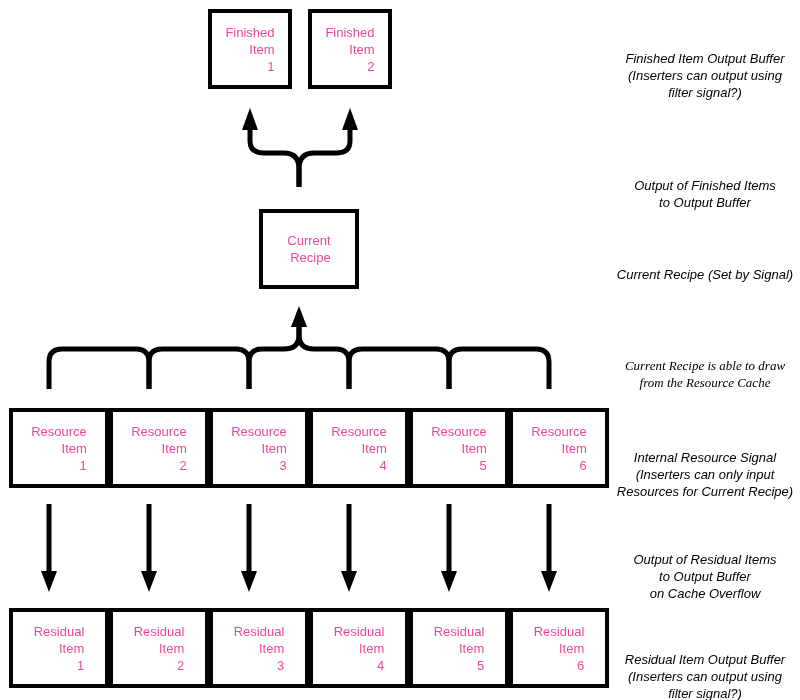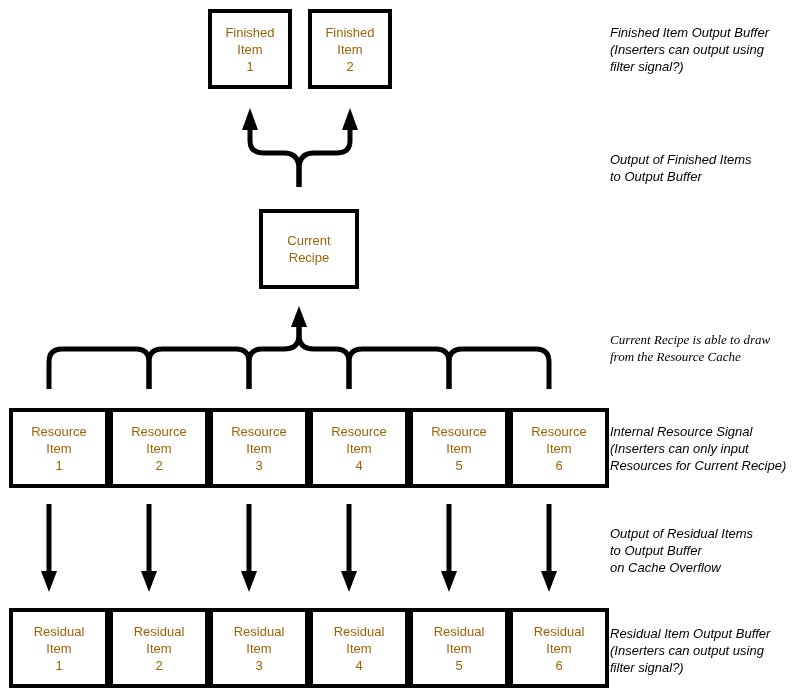--- a/index.html
+++ b/index.html
@@ -23,31 +23,33 @@
     width: 100px;
     box-sizing: border-box;
     border: 4px solid #000000;
     background: #ffffff;
     display: flex;
     align-items: center;
     justify-content: center;
   }
   .box .label {
     font: 13px/17px "Liberation Sans", sans-serif;
-    text-align: center;
+    text-align: right;
     white-space: pre-line;
-    color: #a16207;
+    color: #ec4899;
   }
   .annotation {
     position: absolute;
     left: 610px;
     width: 190px;
+    text-align: center;
     font: italic 13px/17px "Liberation Sans", sans-serif;
     white-space: pre-line;
     color: #000000;
+    margin-top: 26px;
   }
   .stroke { fill: none; stroke: #000000; stroke-width: 5; }
   .head   { fill: #000000; stroke: none; }
 </style>
 </head>
 <body>
 
 <div class="canvas">
 
   <svg class="connector-layer" viewBox="0 0 800 700">
@@ -156,20 +158,21 @@
     <span class="label">Residual
 Item
 6</span>
   </div>
 
   <div class="annotation" style="top:24px;">Finished Item Output Buffer
 (Inserters can output using
 filter signal?)</div>
   <div class="annotation" style="top:151px;">Output of Finished Items
 to Output Buffer</div>
+  <div class="annotation" style="top:240px;">Current Recipe (Set by Signal)</div>
   <div class="annotation" style="top:331px;font-family:Liberation Serif, serif;">Current Recipe is able to draw
 from the Resource Cache</div>
   <div class="annotation" style="top:423px;">Internal Resource Signal
 (Inserters can only input
 Resources for Current Recipe)</div>
   <div class="annotation" style="top:525px;">Output of Residual Items
 to Output Buffer
 on Cache Overflow</div>
   <div class="annotation" style="top:625px;">Residual Item Output Buffer
 (Inserters can output using

